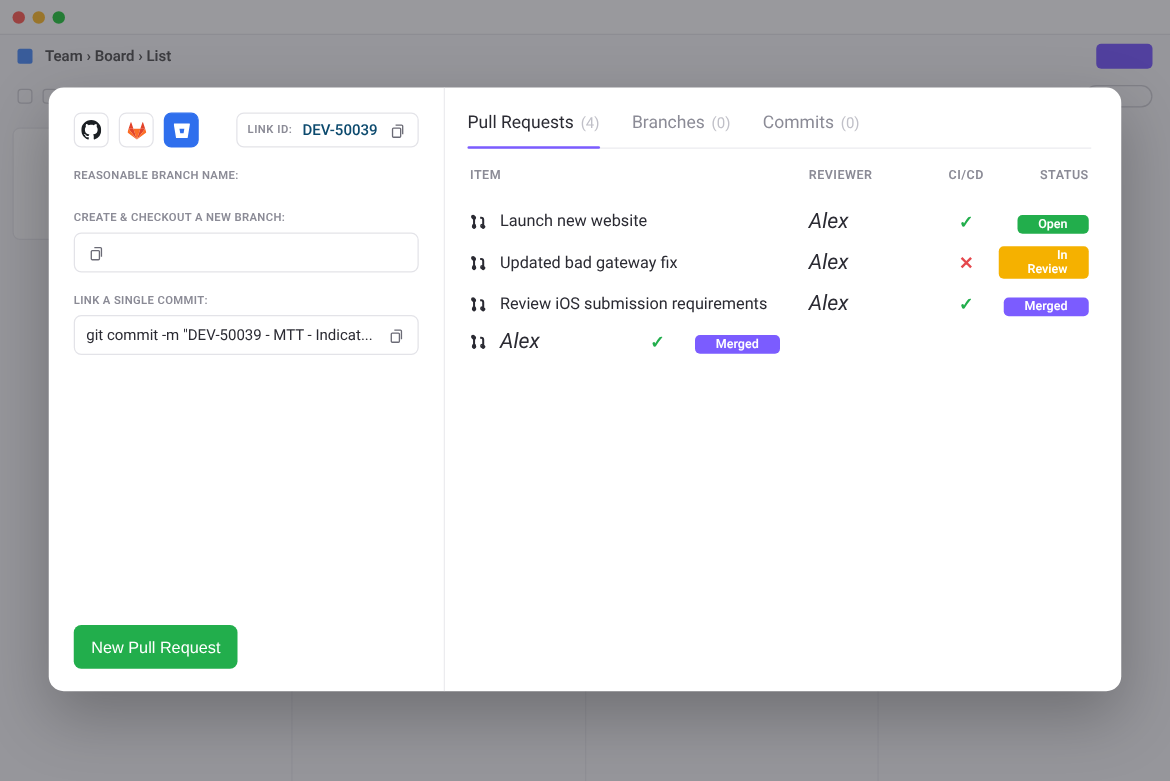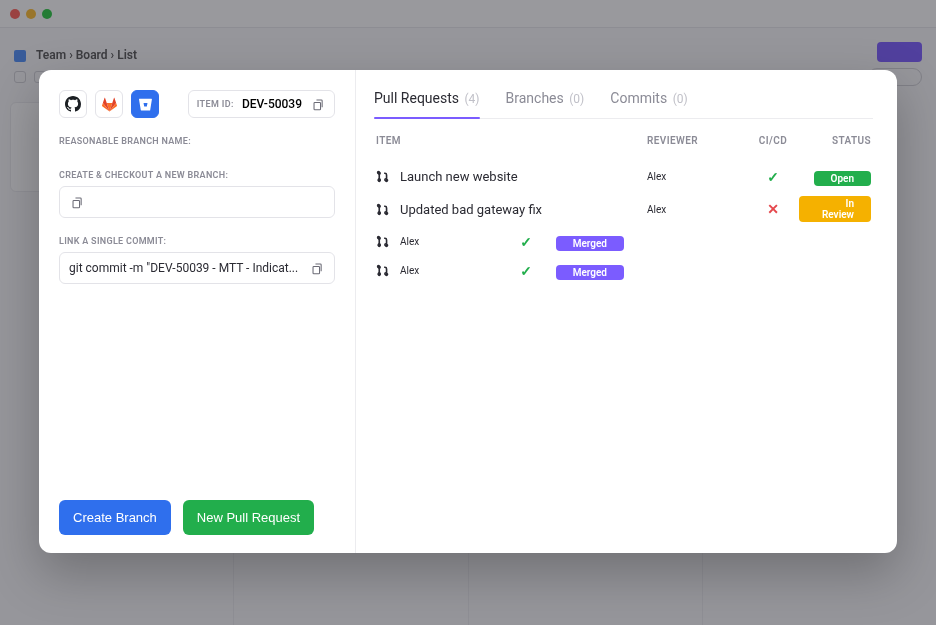--- a/index.html
+++ b/index.html
@@ -4,21 +4,21 @@
 <style>
   * { box-sizing: border-box; margin: 0; padding: 0; }
   html, body { width: 936px; height: 625px; overflow: hidden; font-family: -apple-system, BlinkMacSystemFont, "Segoe UI", Roboto, sans-serif; }
   body { position: relative; }
 
   
   .bg-app { position:absolute; inset:0; background:#f7f7f9; filter: blur(0px); }
   .bg-titlebar { height:28px; display:flex; align-items:center; padding:0 10px; gap:6px; background:#fdfdfd; border-bottom:1px solid #e8e8ec;}
   .bg-dot { width:10px; height:10px; border-radius:50%; }
   .bg-dot.r{background:#ff5f57;} .bg-dot.y{background:#febc2e;} .bg-dot.g{background:#28c840;}
-  .bg-header { height:34px; display:flex; align-items:flex-end; padding:0 14px; gap:10px;}
+  .bg-header { height:34px; display:flex; align-items:center; padding:0 14px; gap:10px;}
   .bg-logo { width:12px; height:12px; background:#4f8ef7; border-radius:2px;}
   .bg-crumb { color:#555; font-size:12px; font-weight:600; }
   .bg-btn-purple { margin-left:auto; width:45px; height:20px; background:#7b5cff; border-radius:4px;}
   .bg-toolbar { height:30px; display:flex; align-items:center; padding:0 14px; gap:8px; color:#9aa0a6; font-size:11px;}
   .bg-toolbar .pill{ width:12px; height:12px; border:1px solid #d0d0d5; border-radius:3px;}
   .bg-toolbar .mid{ flex:1;}
   .bg-toolbar .newpill{ width:54px; height:18px; border:1px solid #d0d0d5; border-radius:9px;}
   .bg-main { display:flex; height: calc(625px - 92px);}
   .bg-main .col { flex:1; border-right:1px solid #ececef; padding:10px;}
   .bg-card{ height:90px; background:#fff; border:1px solid #ececef; border-radius:6px; margin-bottom:10px;}
@@ -29,21 +29,21 @@
   .left-pane { width:317px; border-right:1px solid #ececef; padding:20px 20px 18px 20px; display:flex; flex-direction:column; }
   .right-pane { flex:1; padding:20px 24px 18px 18px; display:flex; flex-direction:column;}
 
   .provider-row { display:flex; align-items:center; gap:8px; }
   .prov-btn { width:28px; height:28px; border:1px solid #e3e3e8; border-radius:6px; display:flex; align-items:center; justify-content:center; cursor:pointer; background:#fff;}
   .prov-btn.active { background:#2f6fed; border-color:#2f6fed; }
   .prov-btn.active svg path { fill:#fff; }
 
   .task-id-box { margin-left:auto; display:flex; align-items:center; gap:8px; border:1px solid #e3e3e8; border-radius:6px; padding:5px 8px; }
   .task-id-label { font-size:9px; letter-spacing:0.4px; color:#8b8b96; font-weight:600;}
-  .task-id-val { font-size:12px; color:#000000; font-weight:500;}
+  .task-id-val { font-size:12px; color:#0c4a6e; font-weight:500;}
   .copy-btn { width:16px; height:16px; display:flex; align-items:center; justify-content:center; cursor:pointer;}
 
   .field-label { font-size:9px; letter-spacing:0.3px; color:#8b8b96; font-weight:600; margin-top:18px; margin-bottom:6px; text-transform:uppercase;}
   .field-box { display:flex; align-items:center; border:1px solid #e3e3e8; border-radius:6px; padding:7px 9px; gap:8px;}
   .field-text { font-size:12px; color:#2b2b33; white-space:nowrap; overflow:hidden; text-overflow:ellipsis; flex:1;}
 
   .action-row { margin-top:auto; display:flex; gap:12px; }
   .btn { border:none; border-radius:6px; padding:10px 14px; font-size:13px; font-weight:500; cursor:pointer; }
   .btn-blue { background:#2f6fed; color:#fff; }
   .btn-green { background:#22ae4c; color:#fff; }
@@ -54,21 +54,21 @@
   .tab.active { color:#2b2b33; }
   .tab.active::after { content:""; position:absolute; left:0; right:0; bottom:-1px; height:2px; background:#7b5cff; border-radius:2px;}
 
   .table-head { display:flex; font-size:10px; letter-spacing:0.4px; color:#8b8b96; font-weight:600; margin-top:16px; padding:0 2px;}
   .col-item{flex:1;} .col-rev{width:100px;} .col-ci{width:52px; text-align:center;} .col-status{width:72px; text-align:right;}
 
   .rows{ margin-top:16px; }
   .row { display:flex; align-items:center; padding:5px 2px; }
   .row .pr-ico{ width:14px; margin-right:10px; display:flex;}
   .row .title{ flex:1; font-size:13px; color:#2b2b33;}
-  .row .rev{ width:100px; font-size:10px; color:#2b2b33;}
+  .row .rev{ width:100px; font-size:17px; color:#2b2b33;font-style:italic;}
   .row .ci{ width:52px; text-align:center; font-size:14px; font-weight:700;}
   .ci-pass{color:#22ae4c;} .ci-fail{color:#e5484d;}
   .row .st{ width:72px; text-align:right;}
   .badge{ display:inline-block; font-size:10px; font-weight:600; color:#fff; padding:2px 17px; border-radius:4px;}
   .b-open{background:#22ae4c;} .b-review{background:#f5b100;} .b-merged{background:#7b5cff;}
 
   .select-repo { margin-top:auto; width:190px; border:1px solid #e3e3e8; border-radius:6px; padding:9px 12px; display:flex; align-items:center; font-size:13px; color:#2b2b33; cursor:pointer; }
   .select-repo .chev{margin-left:auto; color:#8b8b96; font-size:11px;}
 </style>
 </head>
@@ -125,21 +125,21 @@
             <path fill="#fc6d26" d="M15.08 6.43l.89 2.75c.8.25-.1.52-.22.67L8 15.5l7.08-9.07z"></path>
             <path fill="#e24329" d="M15.08 6.43H10.95L12.73.97c.09-.28.49-.28.58 0l1.77 5.46z"></path>
           </svg>
       </div>
       <div class="prov-btn active">
         <svg width="13" height="13" viewBox="0 0 16 16">
             <path fill="#2684ff" d="M.5 1.04a.5.5 0 00-.5.58l2.17 13.2a.68.68 0 00.66.56h10.4a.5.5 0 00.5-.42l2.17-13.34a.5.5 0 00-.5-.58H.5zm9.18 9.56H6.4L5.6 6.15h4.83l-.75 4.45z"></path>
           </svg>
       </div>
       <div class="task-id-box">
-        <span class="task-id-label">ITEM ID:</span>
+        <span class="task-id-label">LINK ID:</span>
         <span class="task-id-val">DEV-50039</span>
         <span class="copy-btn">
           <svg width="13" height="13" viewBox="0 0 16 16">
               <path fill="none" stroke="#6b6b76" stroke-width="1.3" d="M5.5 2.5h6a1 1 0 011 1v8M3.5 5.5h6a1 1 0 011 1v7a1 1 0 01-1 1h-6a1 1 0 01-1-1v-7a1 1 0 011-1z"></path>
             </svg>
         </span>
       </div>
     </div>
 
     <div class="field-label">REASONABLE BRANCH NAME:</div>
@@ -157,21 +157,20 @@
     <div class="field-box">
       <span class="field-text">git commit -m "DEV-50039 - MTT - Indicat...</span>
       <span class="copy-btn">
           <svg width="13" height="13" viewBox="0 0 16 16">
             <path fill="none" stroke="#6b6b76" stroke-width="1.3" d="M5.5 2.5h6a1 1 0 011 1v8M3.5 5.5h6a1 1 0 011 1v7a1 1 0 01-1 1h-6a1 1 0 01-1-1v-7a1 1 0 011-1z"></path>
           </svg>
         </span>
     </div>
 
     <div class="action-row">
-      <button class="btn btn-blue">Create Branch</button>
       <button class="btn btn-green">New Pull Request</button>
     </div>
   </div>
 
   <div class="right-pane">
     <div class="tabs">
       <div class="tab active">
         <span>Pull Requests</span>
         <span class="count">(4)</span>
       </div>
@@ -223,20 +222,21 @@
         </div>
         <div class="row">
           <span class="pr-ico">
             <svg width="13" height="13" viewBox="0 0 16 16">
               <path fill="#2b2b33" d="M5 3a2 2 0 10-2 2v6a2 2 0 102 0V5a2 2 0 000-2zm0 0M11 3h-1v2h1a1 1 0 011 1v5a2 2 0 102 0V6a3 3 0 00-3-3z"></path>
               <circle cx="4" cy="4" r="1.4" fill="none" stroke="#2b2b33" stroke-width="1.3"></circle>
               <circle cx="4" cy="12" r="1.4" fill="none" stroke="#2b2b33" stroke-width="1.3"></circle>
               <circle cx="12" cy="12" r="1.4" fill="none" stroke="#2b2b33" stroke-width="1.3"></circle>
             </svg>
           </span>
+          <span class="title">Review iOS submission requirements</span>
           <span class="rev">Alex</span>
           <span class="ci ci-pass">✓</span>
           <span class="st"><span class="badge b-merged">Merged</span></span>
         </div>
         <div class="row">
           <span class="pr-ico">
             <svg width="13" height="13" viewBox="0 0 16 16">
               <path fill="#2b2b33" d="M5 3a2 2 0 10-2 2v6a2 2 0 102 0V5a2 2 0 000-2zm0 0M11 3h-1v2h1a1 1 0 011 1v5a2 2 0 102 0V6a3 3 0 00-3-3z"></path>
               <circle cx="4" cy="4" r="1.4" fill="none" stroke="#2b2b33" stroke-width="1.3"></circle>
               <circle cx="4" cy="12" r="1.4" fill="none" stroke="#2b2b33" stroke-width="1.3"></circle>

